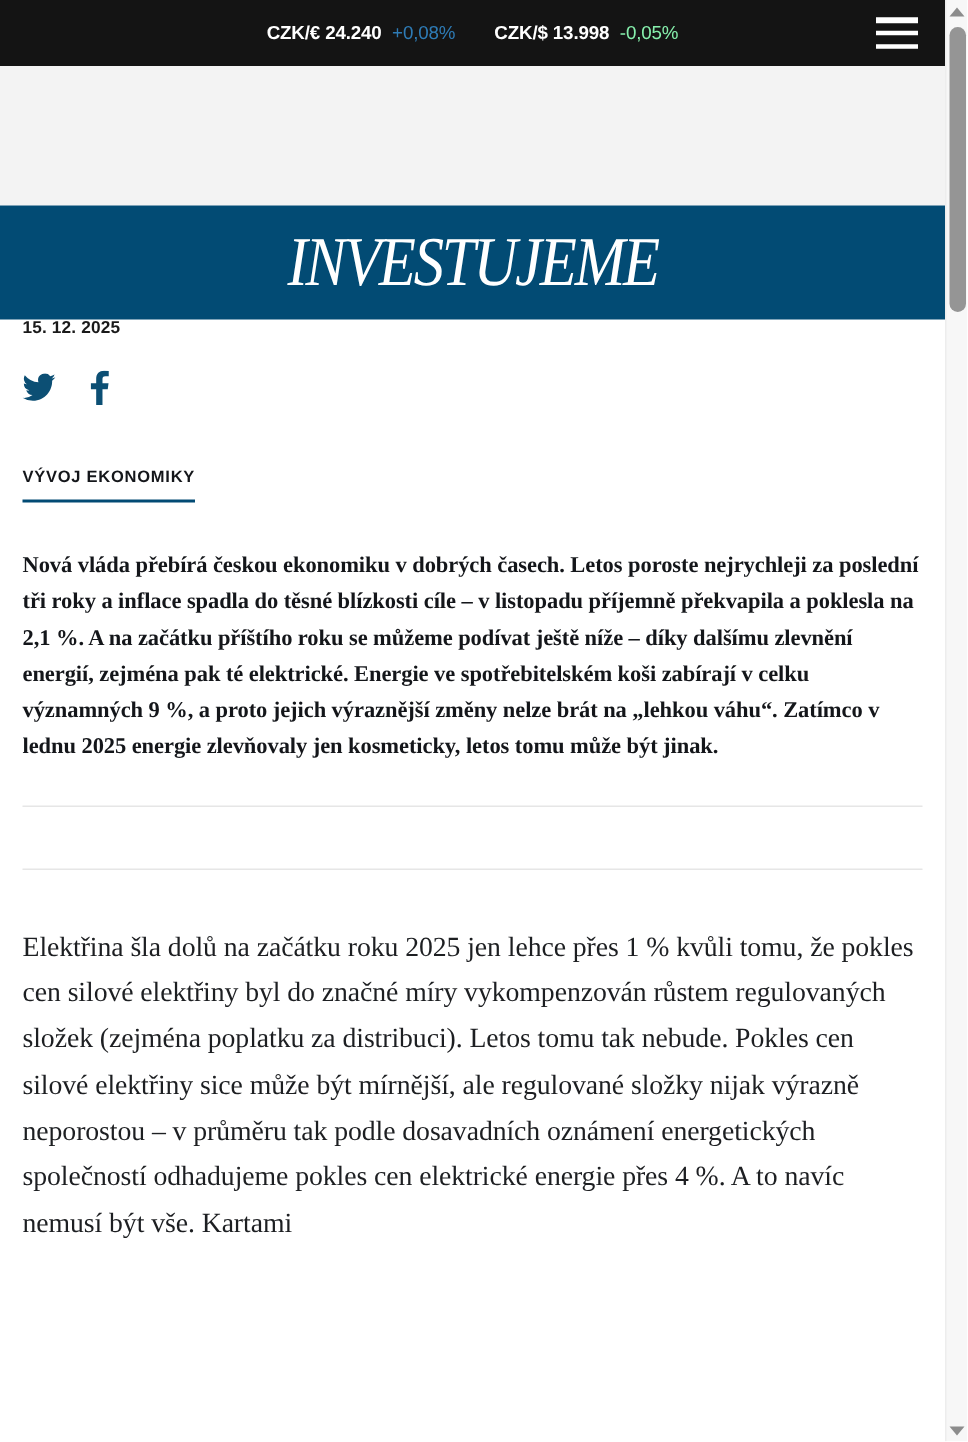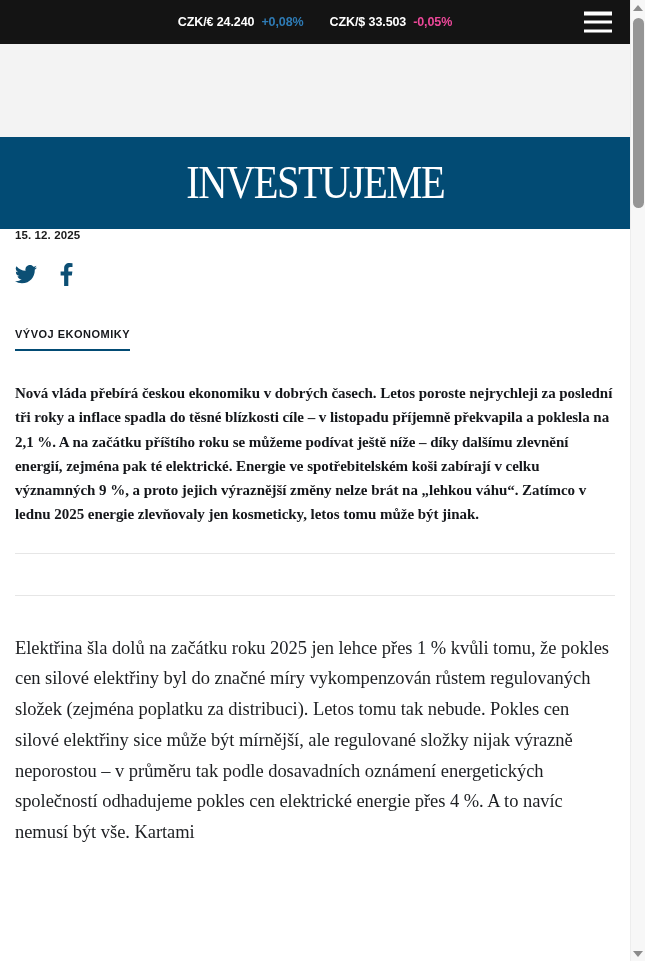--- a/index.html
+++ b/index.html
@@ -51,25 +51,25 @@
     white-space: nowrap;
   }
   .ticker-pair {
     color: #ffffff;
     font-size: 12.5px;
     font-weight: 700;
     letter-spacing: -0.1px;
   }
   .ticker-change {
     font-size: 12.5px;
-    font-weight: 700;
+    font-weight: 400;
     letter-spacing: -0.1px;
   }
   .ticker-change.up { color: #2e7bb5; }
-  .ticker-change.down { color: #ec4899; }
+  .ticker-change.down { color: #86efac; }
 
   .hamburger {
     position: absolute;
     right: 18px;
     top: 50%;
     transform: translateY(-50%);
     width: 28px;
     height: 21px;
     display: flex;
     flex-direction: column;
@@ -84,25 +84,26 @@
   }
 
   
   .grey-strip {
     height: 93px;
     background: #f3f3f3;
   }
 
   
   .masthead {
-    height: 92px;
+    height: 76px;
     background: #024b74;
     display: flex;
     align-items: center;
     justify-content: center;
+    font-style: italic;
   }
   .logo {
     color: #ffffff;
     font-family: "Liberation Serif", serif;
     font-size: 44px;
     font-weight: 400;
     letter-spacing: -1.6px;
     transform: scaleX(0.92) scaleY(1.06);
     line-height: 1;
     white-space: nowrap;
@@ -237,21 +238,21 @@
 
     <div class="ticker-bar">
       <div class="ticker-items">
 
         <div class="ticker-item">
           <span class="ticker-pair">CZK/€ 24.240</span>
           <span class="ticker-change up">+0,08%</span>
         </div>
 
         <div class="ticker-item">
-          <span class="ticker-pair">CZK/$ 33.503</span>
+          <span class="ticker-pair">CZK/$ 13.998</span>
           <span class="ticker-change down">-0,05%</span>
         </div>
 
       </div>
 
       <div class="hamburger">
         <span></span>
         <span></span>
         <span></span>
       </div>

